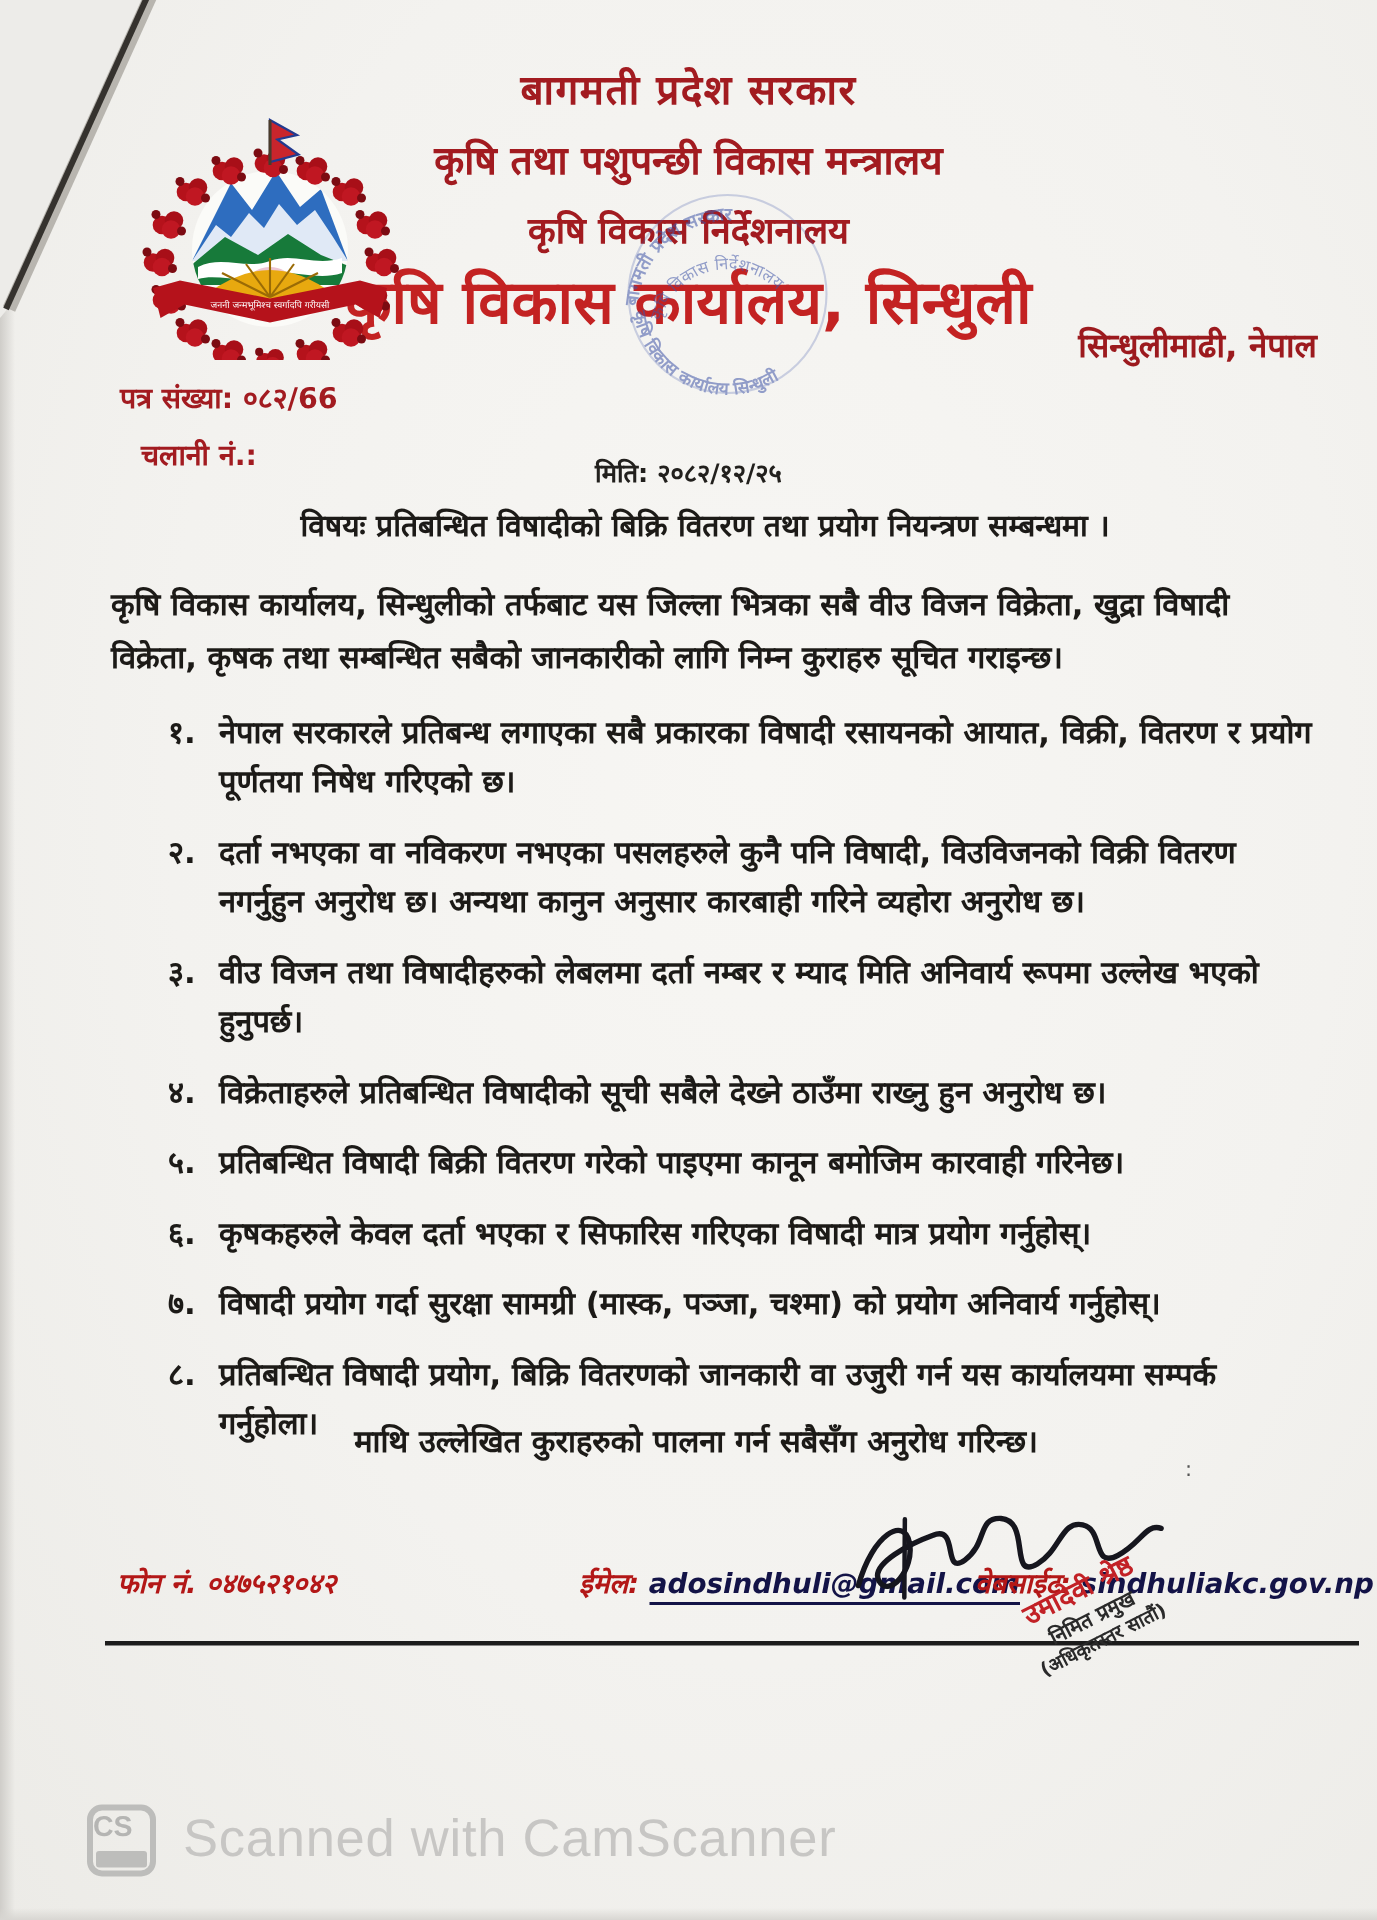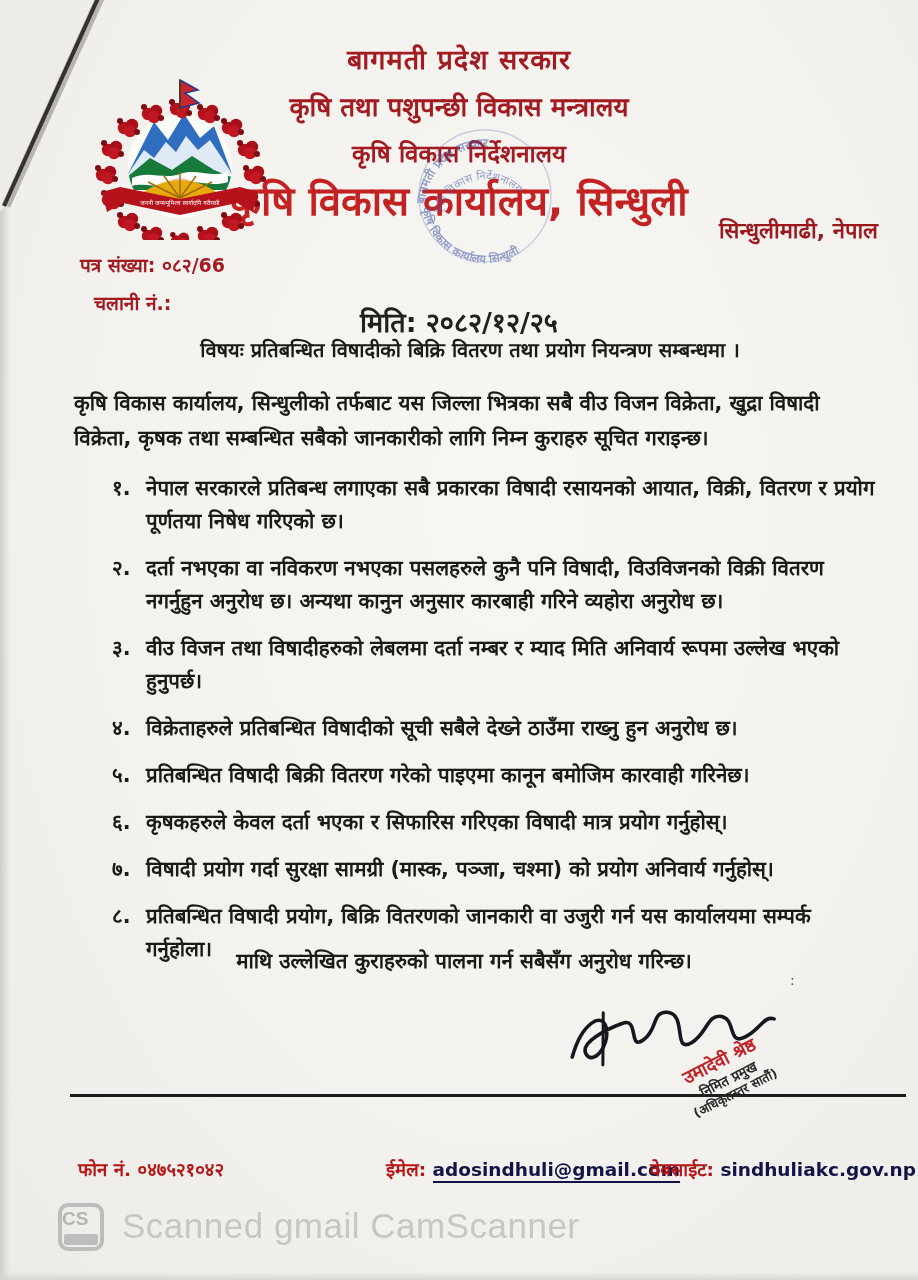--- a/index.html
+++ b/index.html
@@ -43,21 +43,21 @@
   }
   .emblem{position:absolute;left:88px;top:78px;z-index:3;}
   .hdr-stamp{position:absolute;left:388px;top:116px;z-index:4;opacity:.55;pointer-events:none;}
 
   
   .meta-left{position:absolute;left:80px;color:#a21b20;font-weight:bold;font-size:19px;}
   .letter-no{top:252px;}
   .chalani{top:290px;margin-left:14px;}
   .meta-center{position:absolute;left:0;width:100%;text-align:center;color:#22201d;font-weight:bold;}
   .notice-no{top:270px;font-size:21px;}
-  .date-line{top:303px;font-size:27px;}
+  .date-line{top:303px;font-size:17px;}
   .subject{top:336px;font-size:20px;color:#1c1a17;padding-left:11px;}
 
   
   .intro{
     position:absolute;left:74px;top:386px;width:800px;
     font-size:20.5px;line-height:35px;color:#1c1a17;font-weight:bold;
   }
   .items{
     position:absolute;left:112px;top:472px;width:770px;
     margin:0;padding:0;list-style:none;
@@ -79,21 +79,21 @@
     transform:rotate(-27deg);transform-origin:40% 50%;z-index:3;line-height:1.25;
   }
   .sig-name{color:#c22126;font-size:18px;font-weight:bold;}
   .sig-title{color:#2a2a2a;font-size:13.5px;font-weight:bold;}
   .sig-level{color:#2a2a2a;font-size:12.5px;font-weight:bold;}
 
   
   .footer-rule{
     position:absolute;left:70px;top:1094px;width:836px;height:3px;background:#1c1c1c;
   }
-  .footer{position:absolute;top:1156px;font-size:18.5px;font-weight:bold;white-space:nowrap;}
+  .footer{position:absolute;top:1042px;font-size:18.5px;font-weight:bold;white-space:nowrap;font-style:italic;}
   .f-phone{left:78px;color:#b31717;}
   .f-email{left:386px;}
   .f-web{left:650px;}
   .f-label{color:#b31717;}
   .f-value{color:#131347;}
   .f-email .f-value{border-bottom:2px solid #131347;padding-bottom:1px;}
 
   
   .cs-badge{
     position:absolute;left:58px;top:1203px;width:46px;height:48px;
@@ -280,15 +280,15 @@
   </div>
   <div class="footer f-web">
     <span class="f-label">वेबसाईट:</span>
     <span class="f-value">sindhuliakc.gov.np</span>
   </div>
 
   <div class="cs-badge">
     <span class="cs-txt">CS</span>
     <span class="cs-bar"></span>
   </div>
-  <div class="cs-text">Scanned gmail CamScanner</div>
+  <div class="cs-text">Scanned with CamScanner</div>
 
 </div>
 
 </body></html>

